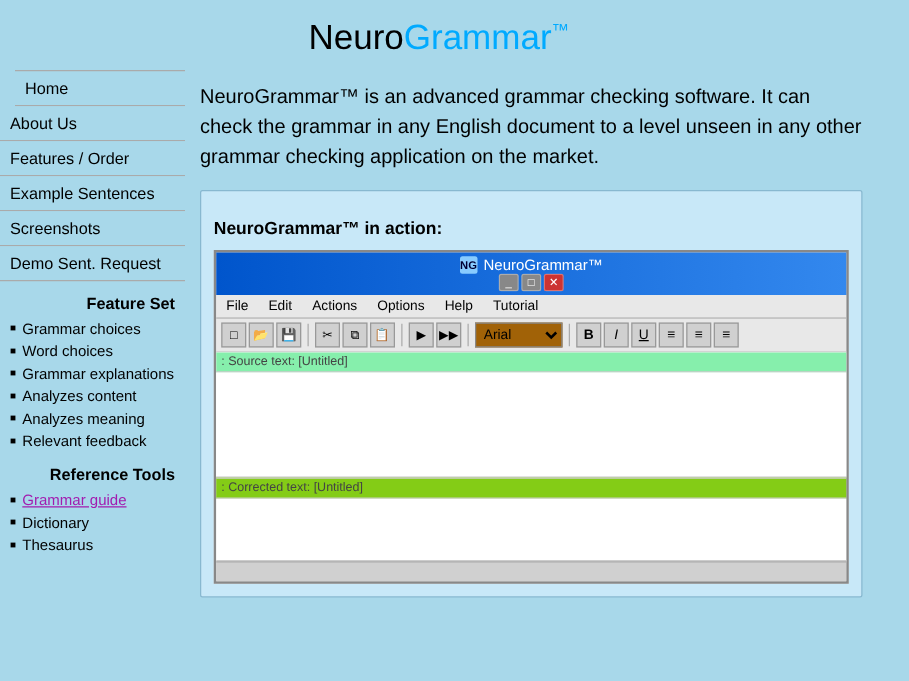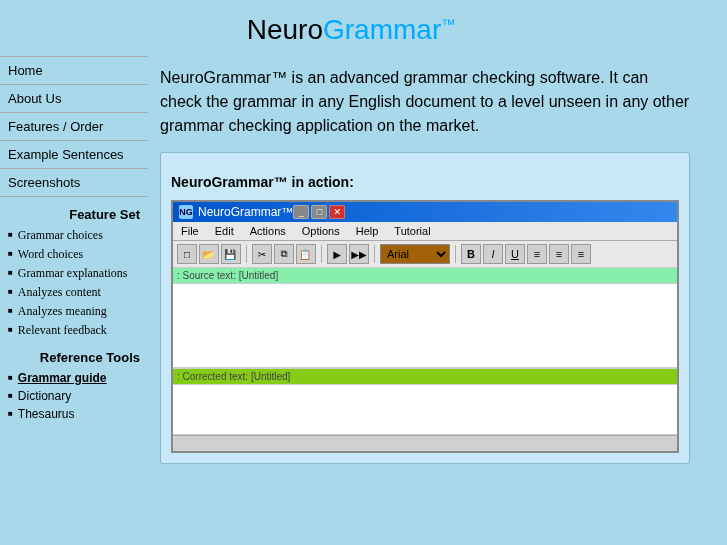--- a/index.html
+++ b/index.html
@@ -52,31 +52,31 @@
       padding: 6px 8px;
       border-bottom: 1px solid #aaa;
       background-color: #a8d8ea;
       color: #000;
       text-decoration: none;
       font-size: 13px;
       cursor: pointer;
     }
     .nav-item:first-child {
       border-top: 1px solid #aaa;
+      margin-left: 12px;
     }
     .sidebar-section-title {
       font-weight: bold;
       font-size: 13px;
       padding: 10px 8px 4px 8px;
       text-align: right;
     }
     .feature-list {
       list-style: none;
       padding: 0 8px;
-      font-family: Liberation Serif, serif;
     }
     .feature-list li {
       padding: 2px 0;
       font-size: 12px;
       display: flex;
       align-items: flex-start;
     }
     .feature-list li::before {
       content: '■';
       font-size: 8px;
@@ -95,23 +95,22 @@
       align-items: flex-start;
     }
     .reference-list li::before {
       content: '■';
       font-size: 8px;
       margin-right: 5px;
       margin-top: 2px;
       flex-shrink: 0;
     }
     .reference-list a {
-      color: #000000;
+      color: #a21caf;
       text-decoration: underline;
-      font-weight: bold;
     }
     .main-content {
       flex: 1;
       padding: 10px 12px;
       background-color: #a8d8ea;
     }
     .what-is-title {
       font-weight: bold;
       font-size: 13px;
       margin-bottom: 6px;
@@ -139,20 +138,21 @@
       border-radius: 0;
       font-size: 11px;
     }
     .app-titlebar {
       background: linear-gradient(to right, #0055cc, #3388ee);
       color: white;
       padding: 3px 6px;
       display: flex;
       align-items: center;
       font-size: 12px;
+      flex-direction: column;
     }
     .app-titlebar-left {
       display: flex;
       align-items: center;
       gap: 5px;
     }
     .app-titlebar-icon {
       width: 14px;
       height: 14px;
       background-color: #88ccff;
@@ -296,20 +296,21 @@
 
   <div class="content-area">
 
     <div class="sidebar">
 
       <a class="nav-item">Home</a>
       <a class="nav-item">About Us</a>
       <a class="nav-item">Features / Order</a>
       <a class="nav-item">Example Sentences</a>
       <a class="nav-item">Screenshots</a>
+      <a class="nav-item">Demo Sent. Request</a>
 
       <div class="sidebar-section-title">Feature Set</div>
       <ul class="feature-list">
         <li>
             <span>Grammar choices</span>
           </li>
         <li>
             <span>Word choices</span>
           </li>
         <li>

